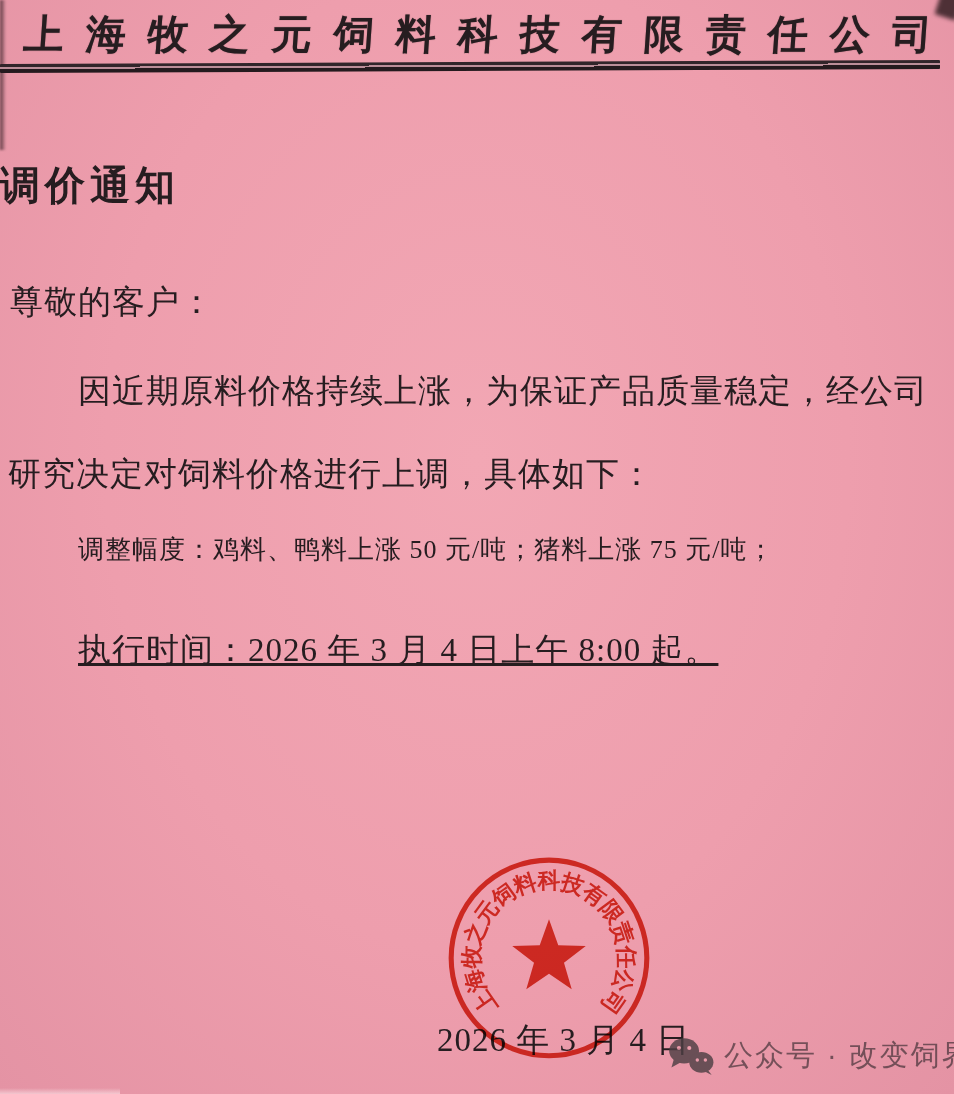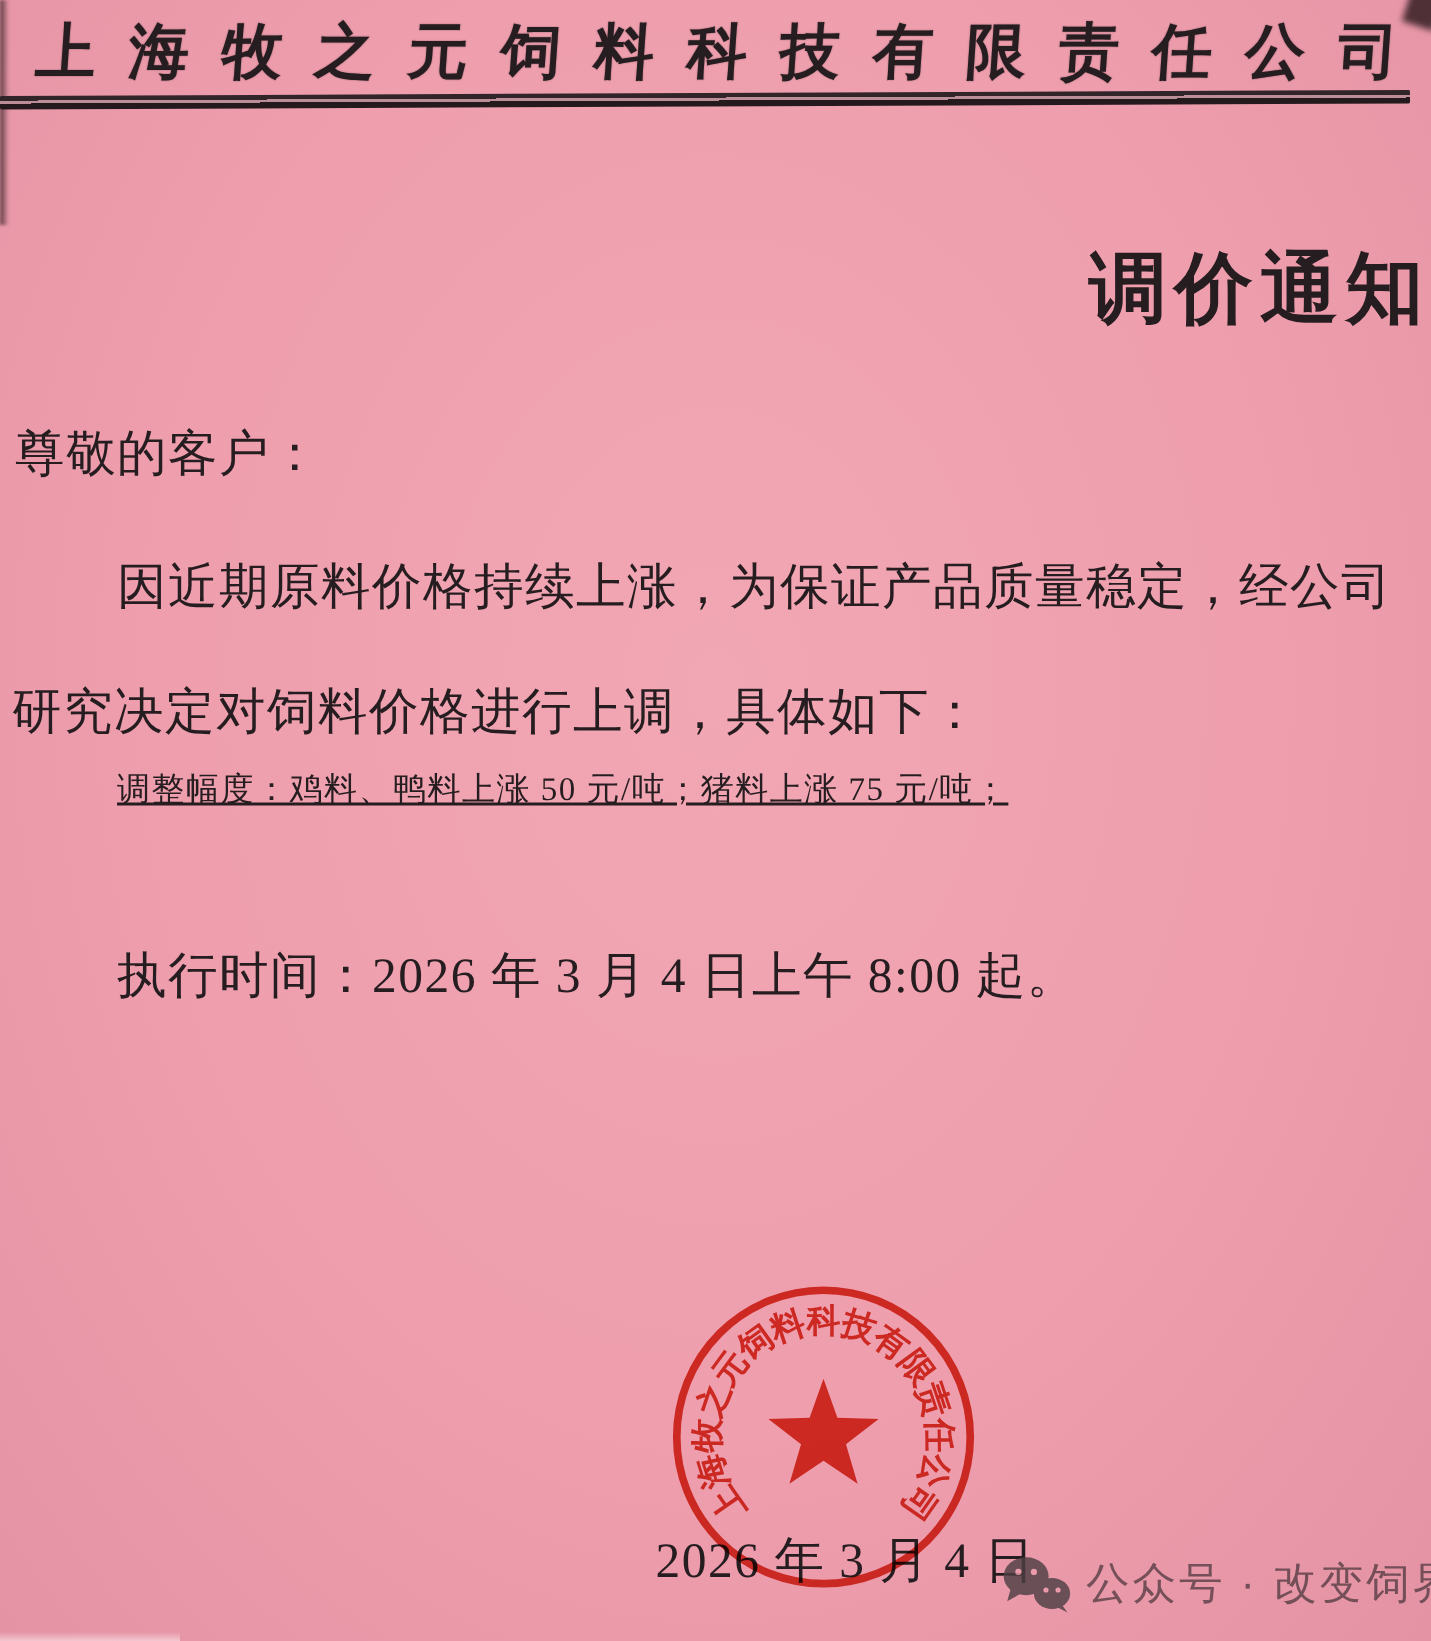--- a/index.html
+++ b/index.html
@@ -28,29 +28,29 @@
   }
   .header-rule{
     position:absolute;left:0;top:62px;width:940px;height:9px;
     background:linear-gradient(to bottom, #31252a 0 34%, #bb8e99 34% 56%, #241a1e 56% 100%);
     transform:rotate(-0.25deg);
     border-radius:1px;
   }
 
   .doc-title{
     position:absolute;left:0;top:158px;width:954px;
-    text-align:right;font-size:52px;font-weight:700;letter-spacing:5px;
+    text-align:left;font-size:40px;font-weight:700;letter-spacing:5px;
   }
 
   .line{position:absolute;font-size:33px;white-space:nowrap;letter-spacing:1px;}
   .salutation{left:10px;top:280px;}
   .para1{left:78px;top:369px;}
   .para2{left:8px;top:452px;}
-  .adjust{left:78px;top:511px;font-size:22px;text-decoration:underline;}
-  .effective{left:78px;top:628px;}
+  .adjust{left:78px;top:532px;font-size:26px;}
+  .effective{left:78px;top:628px;text-decoration:underline;}
   .thanks{left:78px;top:713px;}
 
   .issuer{position:absolute;left:260px;top:952px;font-size:33px;white-space:nowrap;letter-spacing:1px;}
   .dateline{position:absolute;left:437px;top:1018px;font-size:33px;white-space:nowrap;letter-spacing:1px;}
 
   
   .seal{position:absolute;left:447px;top:853px;width:204px;height:214px;
     mix-blend-mode:multiply;opacity:.93;z-index:5;}
   .seal-ring{fill:none;stroke:var(--seal);stroke-width:5;}
   .seal-star{fill:var(--seal);}

